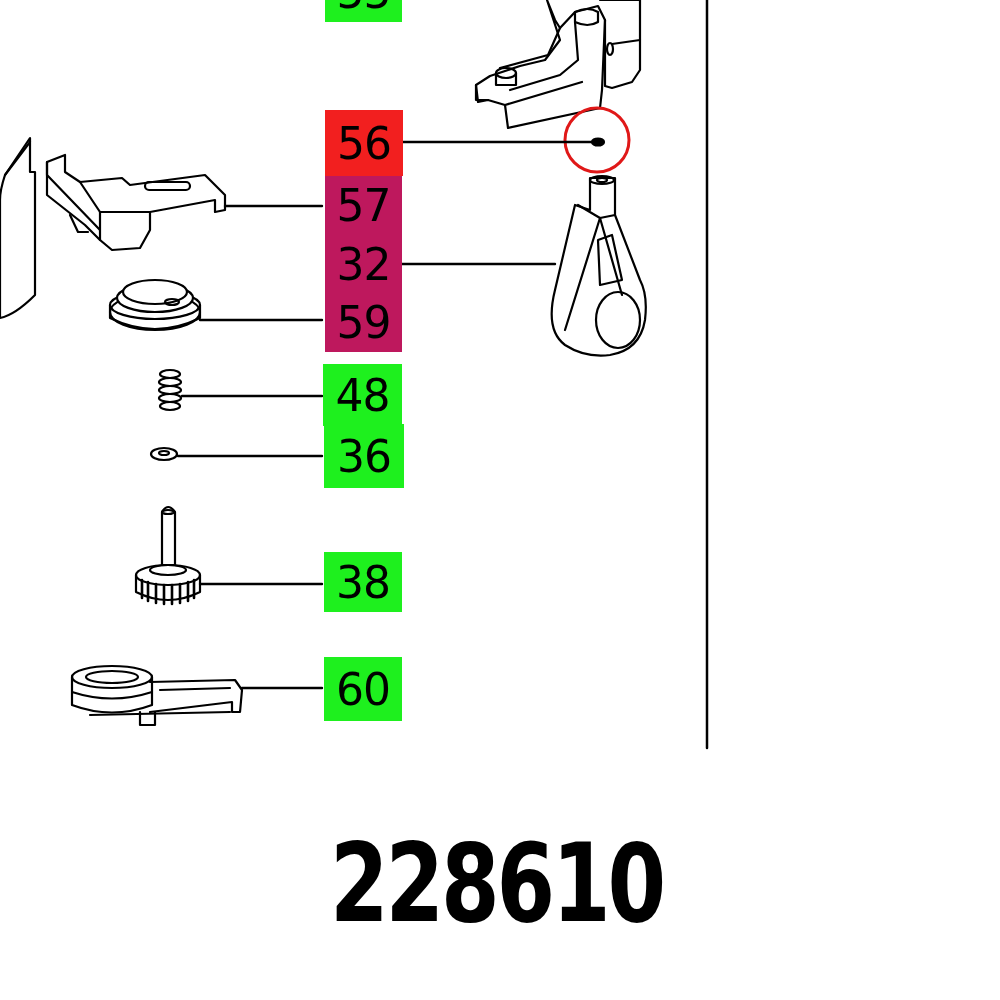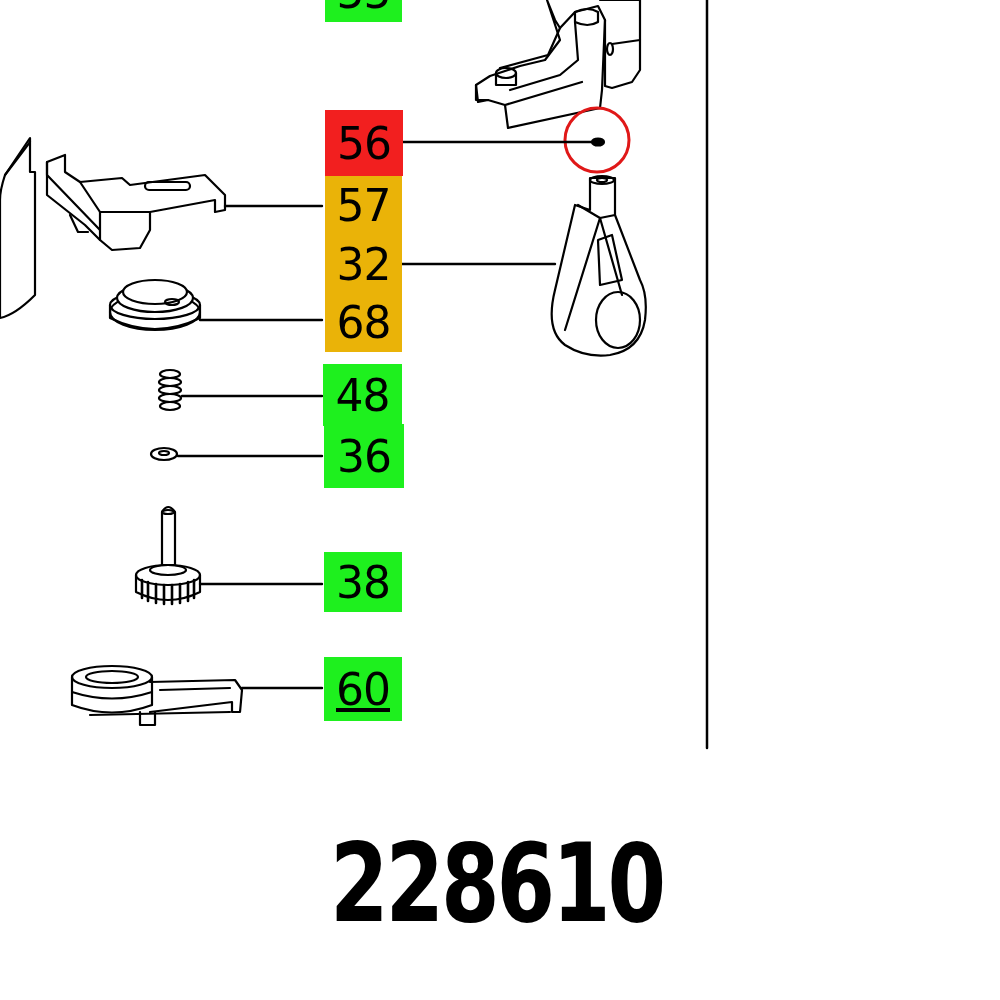--- a/index.html
+++ b/index.html
@@ -5,21 +5,21 @@
   html, body { margin:0; padding:0; background:#ffffff; }
   body { width:1000px; height:1000px; position:relative; overflow:hidden; font-family:"DejaVu Sans", sans-serif; }
   .canvas { position:absolute; left:0; top:0; width:1000px; height:1000px; }
   .label {
     position:absolute; display:flex; align-items:center; justify-content:center;
     font-family:"DejaVu Sans", sans-serif; font-size:44px; color:#000; letter-spacing:-1px;
     box-sizing:border-box;
   }
   .label.green { background:#1ef01e; }
   .label.red { background:#f21f1f; }
-  .stack { position:absolute; background:#eab308; display:flex; flex-direction:column; }
+  .stack { position:absolute; background:#be185d; display:flex; flex-direction:column; }
   .stack .num { height:59px; display:flex; align-items:center; justify-content:center; font-size:44px; letter-spacing:-1px; }
   .part-number {
     position:absolute; left:330px; top:830px; width:370px; text-align:left;
     font-family:"DejaVu Sans", sans-serif; font-size:108px; font-weight:bold; color:#000;
     letter-spacing:-4px; line-height:1; transform:scaleX(0.78); transform-origin:left top;
   }
   svg { position:absolute; left:0; top:0; }
 </style>
 </head>
 <body>
@@ -139,34 +139,34 @@
   </div>
 
   <div class="stack" style="left:325px; top:176px; width:77px; height:176px;">
     <div class="num">
         <span>57</span>
       </div>
     <div class="num">
         <span>32</span>
       </div>
     <div class="num">
-        <span>68</span>
+        <span>59</span>
       </div>
   </div>
 
   <div class="label green" style="left:323px; top:364px; width:79px; height:62px;">
     <span>48</span>
   </div>
 
   <div class="label green" style="left:324px; top:424px; width:80px; height:64px;">
     <span>36</span>
   </div>
 
   <div class="label green" style="left:324px; top:552px; width:78px; height:60px;">
     <span>38</span>
   </div>
 
-  <div class="label green" style="left:324px; top:657px; width:78px; height:64px;text-decoration:underline;">
+  <div class="label green" style="left:324px; top:657px; width:78px; height:64px;">
     <span>60</span>
   </div>
 
   <div class="part-number">228610</div>
 </div>
 
 </body></html>

